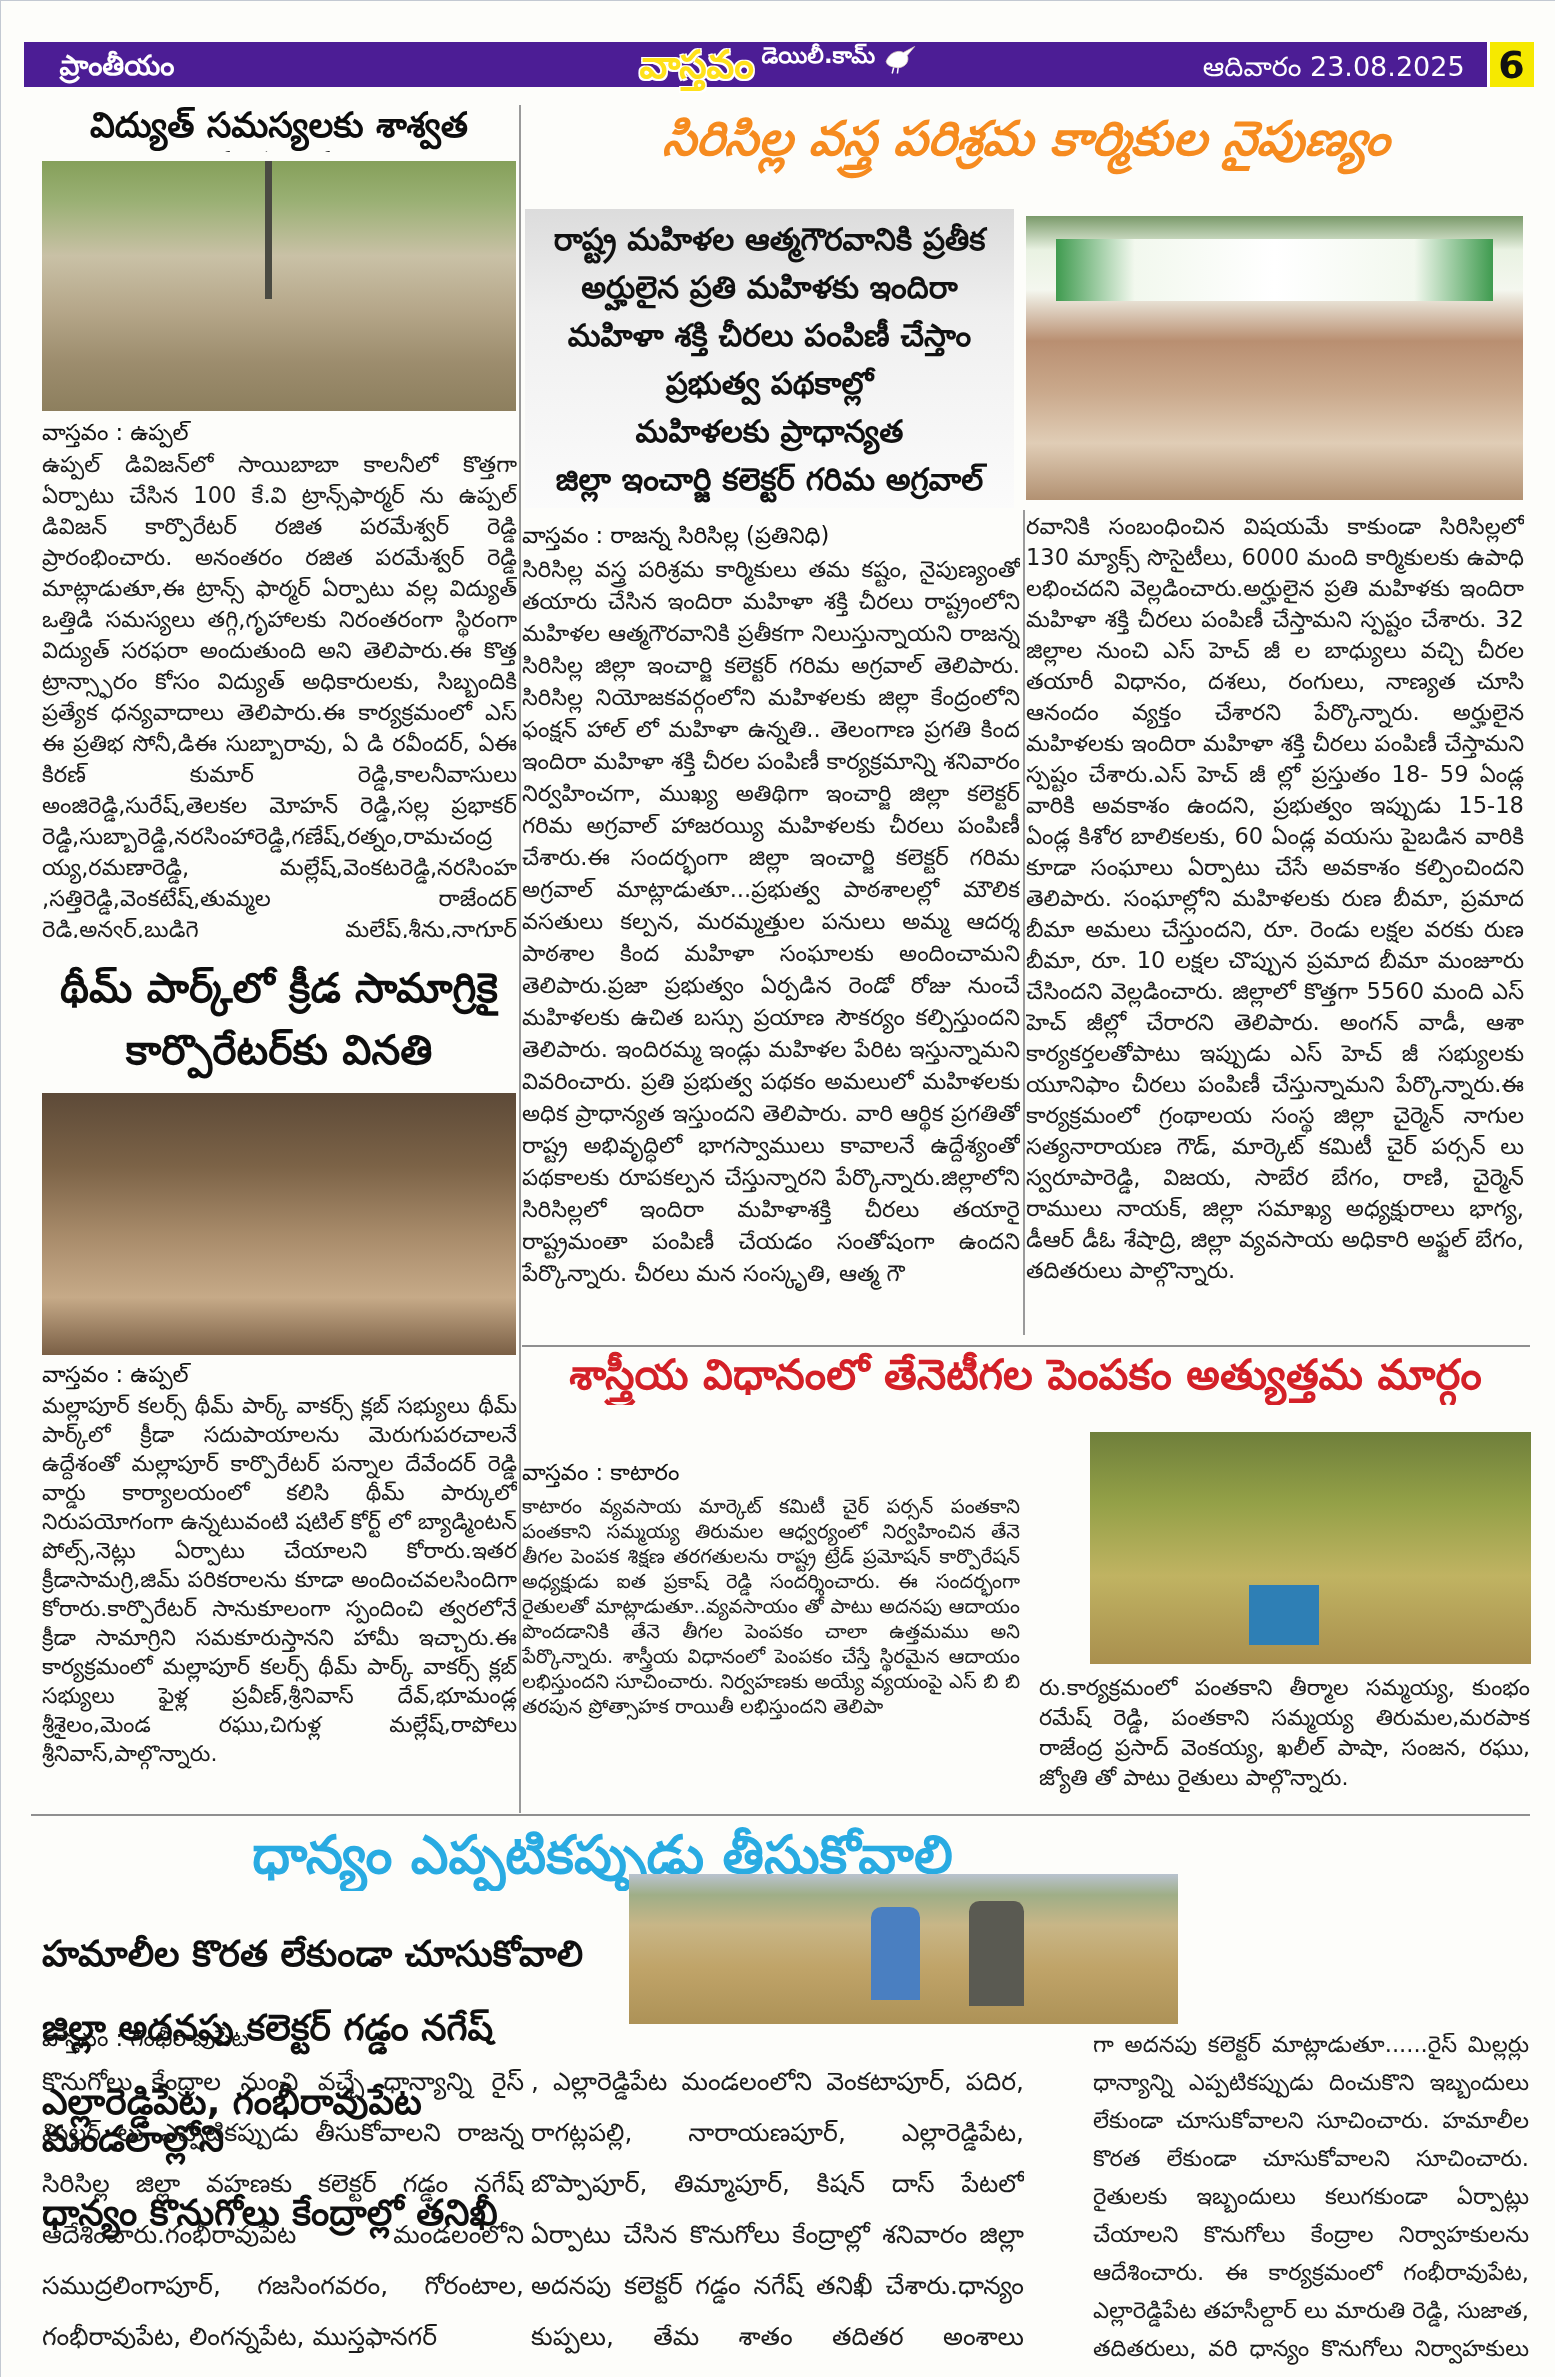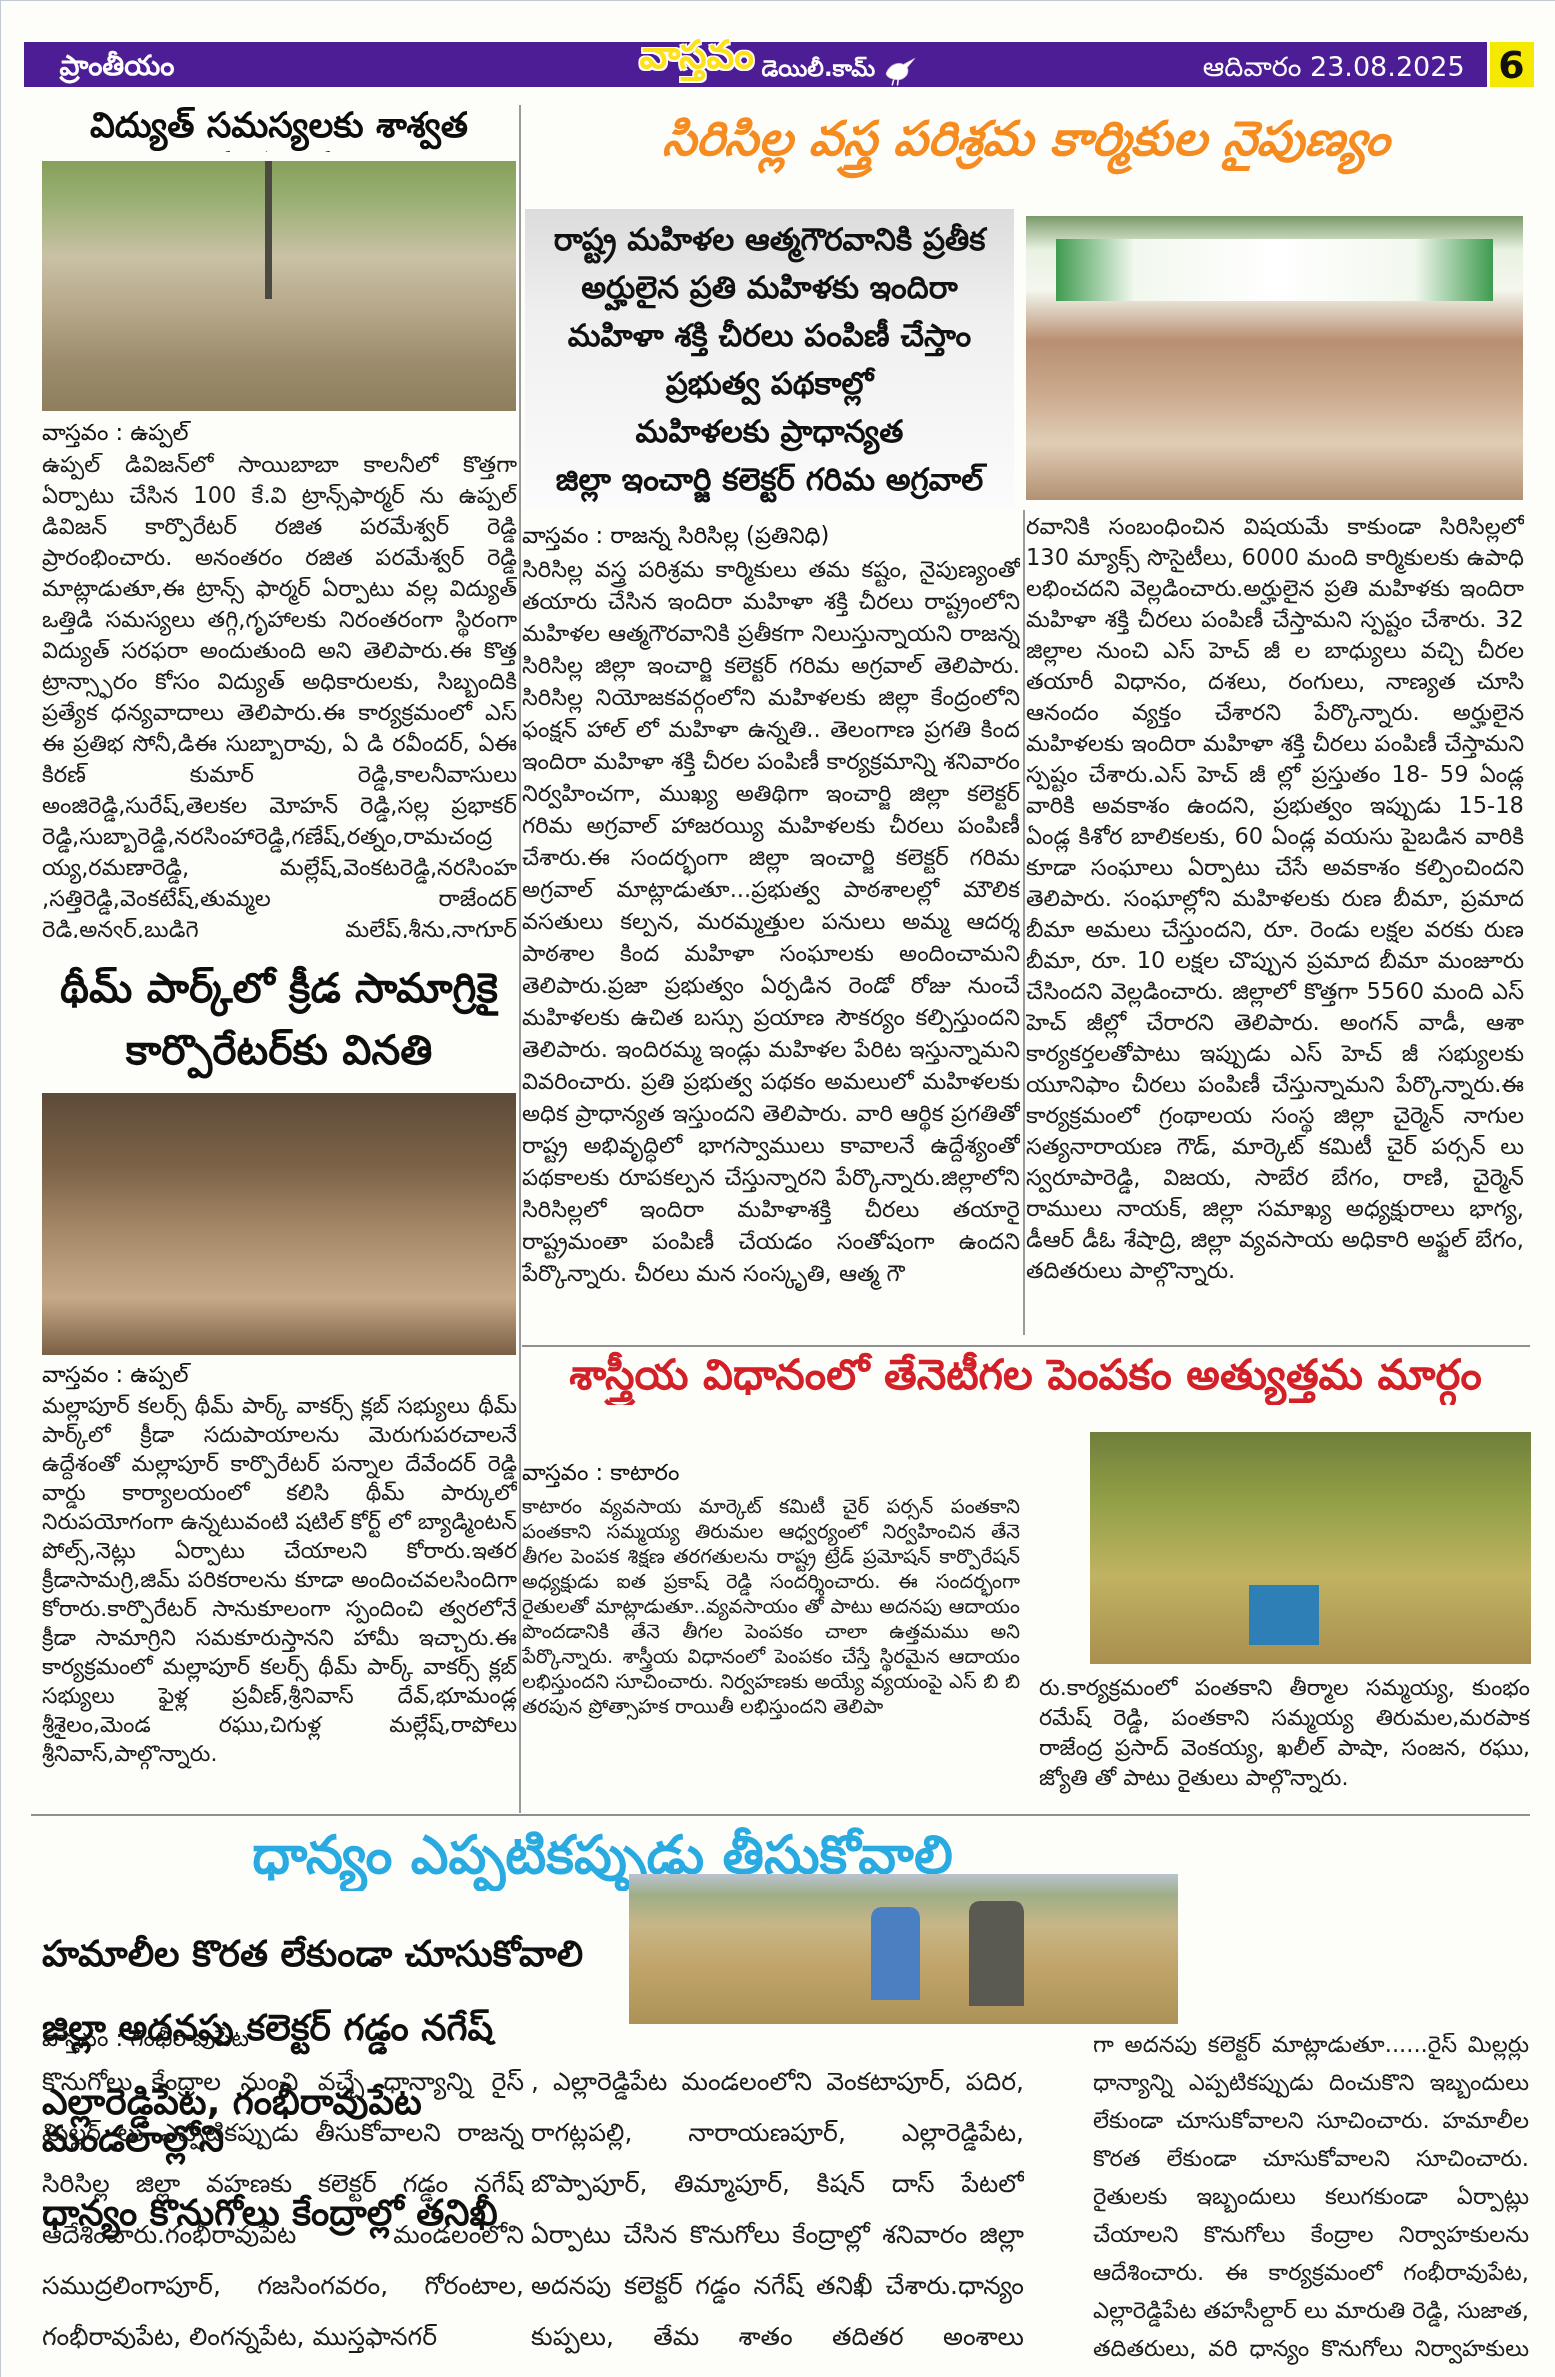--- a/index.html
+++ b/index.html
@@ -9,21 +9,21 @@
   .photo{position:absolute;overflow:hidden;}
   .bodytxt{position:absolute;text-align:justify;color:#1c1c1c;overflow:hidden;word-break:break-word;}
   .byline{position:absolute;text-align:left;font-weight:normal;font-size:22.6px;color:#111;}
   .pre{white-space:pre-line;}
   .hline{position:absolute;height:1.5px;background:#8f8f8f;}
   .vline{position:absolute;width:1.5px;background:#9a9a9a;}
   
   #header-bar{position:absolute;left:22.6px;top:41px;width:1510px;height:45px;background:#4c1d95;}
   #section-label{position:absolute;left:36px;top:6.8px;font-size:28px;font-weight:bold;color:#ffffff;}
   #masthead-wrap{position:absolute;left:50%;top:0;height:45px;transform:translateX(-50%);
-                 display:flex;align-items:flex-end;gap:7.5px;}
+                 display:flex;align-items:flex-start;gap:7.5px;}
   #masthead-main{font-size:39px;font-weight:bold;color:#ffe11a;
                  text-shadow:-1.5px -1.5px 0 #fff,1.5px -1.5px 0 #fff,-1.5px 1.5px 0 #fff,1.5px 1.5px 0 #fff;}
   #masthead-suffix{font-size:22.6px;color:#ffffff;font-weight:bold;}
   #header-date{position:absolute;right:69px;top:9px;font-size:27px;color:#ffffff;}
   #page-number-box{position:absolute;right:0;top:0;width:44px;height:45px;background:#f6e900;
                    border-left:3px solid #ffffff;display:flex;align-items:center;justify-content:center;
                    font-size:38px;font-weight:bold;color:#111;}
   
   .hl{position:absolute;text-align:center;font-weight:bold;line-height:1.15;overflow:hidden;}
   #power-title{font-size:35px;color:#0e0e0e;}

